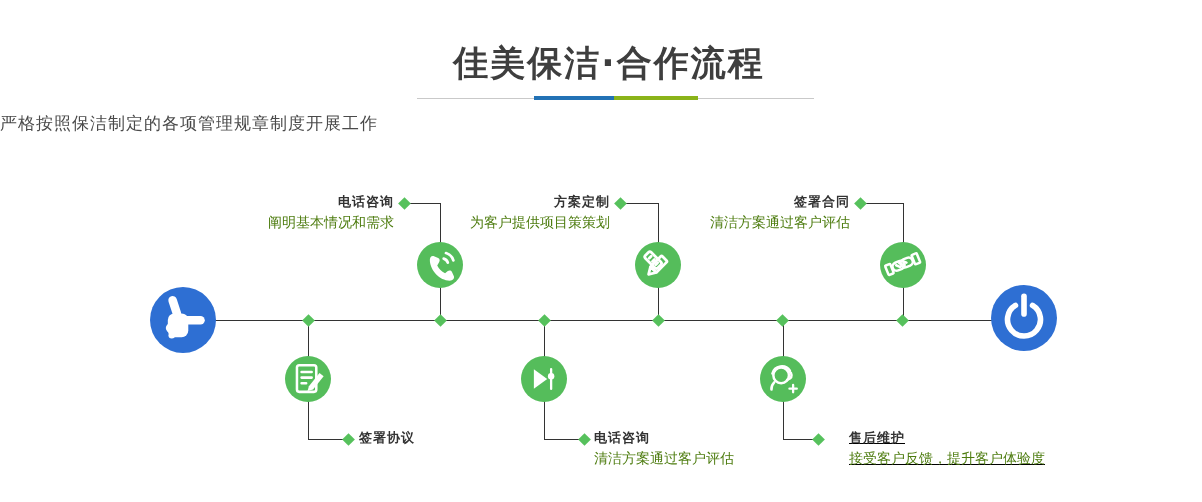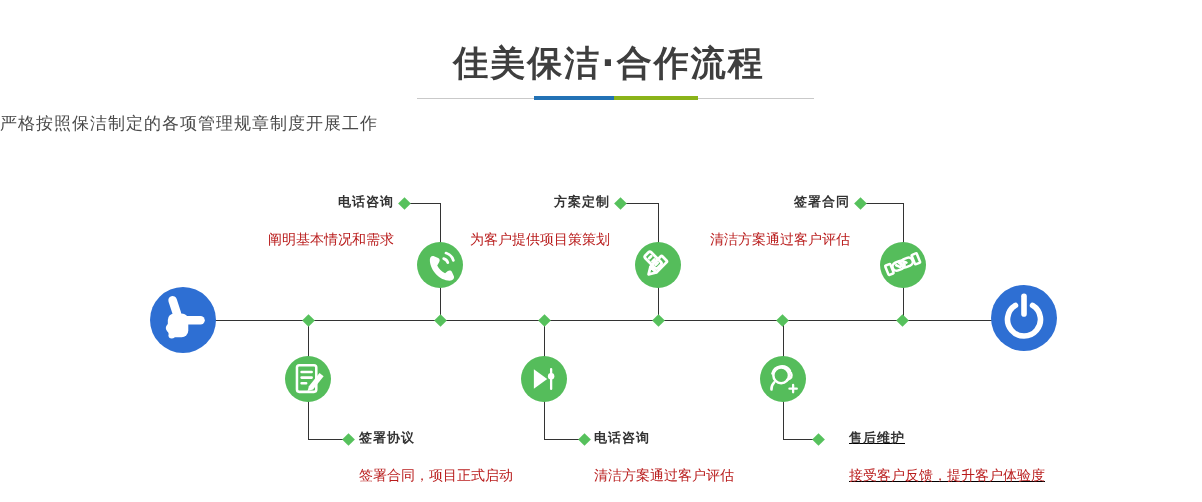--- a/index.html
+++ b/index.html
@@ -31,21 +31,21 @@
     position:absolute; border-radius:50%; display:flex; align-items:center; justify-content:center; z-index:2;
   }
   .node.green { width:46px; height:46px; }
   .node.blue  { width:66px; height:66px; }
   .node svg { display:block; }
   
   .label { position:absolute; z-index:4; white-space:nowrap; }
   .label-top { text-align:right; top:191px; }
   .label-bottom { text-align:left; top:427px; }
   .label-title { font-size:13px; font-weight:bold; color:#333333; line-height:22px; letter-spacing:1px; }
-  .label-desc  { font-size:14px; color:#b91c1c; line-height:18px; margin-top:17px; }
+  .label-desc  { font-size:14px; color:#4d7c0f; line-height:18px; margin-top:0; }
 </style>
 </head>
 <body>
 
 <div class="stage">
 
   <div class="page-title">佳美保洁·合作流程</div>
   <div class="divider">
     <div class="divider-line"></div>
     <div class="divider-accent">
@@ -186,21 +186,20 @@
     <div class="label-title">方案定制</div>
     <div class="label-desc">为客户提供项目策策划</div>
   </div>
   <div class="label label-top" style="right:352px;">
     <div class="label-title">签署合同</div>
     <div class="label-desc">清洁方案通过客户评估</div>
   </div>
 
   <div class="label label-bottom" style="left:359px;">
     <div class="label-title">签署协议</div>
-    <div class="label-desc">签署合同，项目正式启动</div>
   </div>
   <div class="label label-bottom" style="left:594px;">
     <div class="label-title">电话咨询</div>
     <div class="label-desc">清洁方案通过客户评估</div>
   </div>
   <div class="label label-bottom" style="left:849px;text-decoration:underline;">
     <div class="label-title">售后维护</div>
     <div class="label-desc">接受客户反馈，提升客户体验度</div>
   </div>
 

